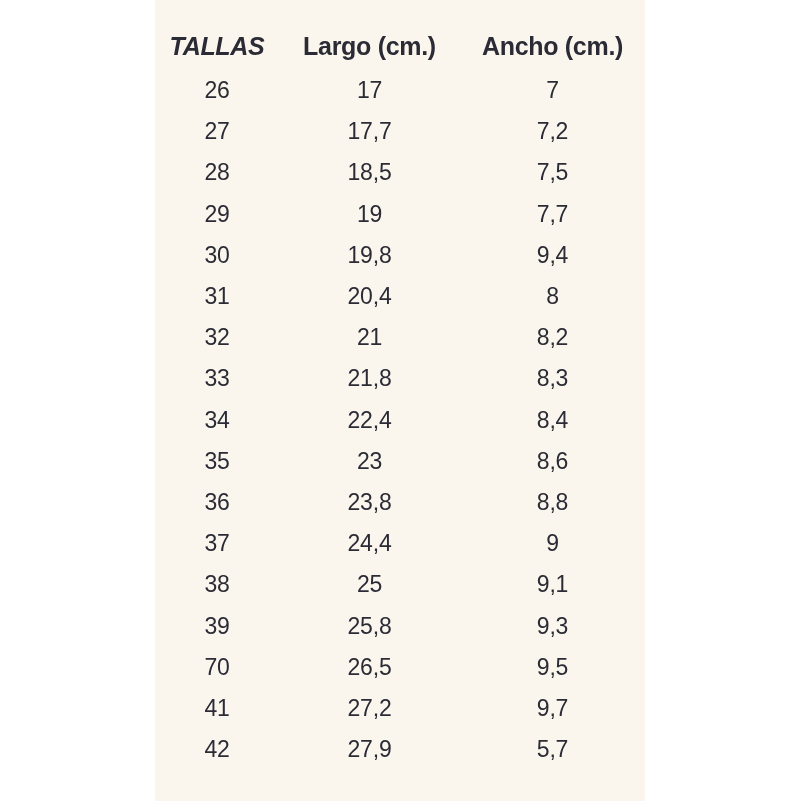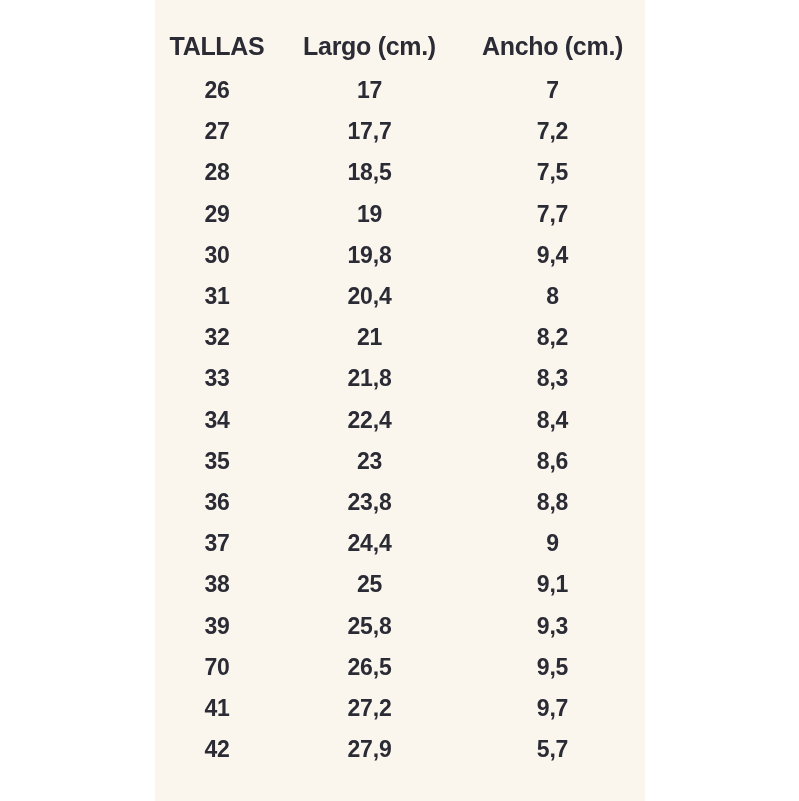--- a/index.html
+++ b/index.html
@@ -42,36 +42,36 @@
     color: #2b2b35;
   }
   #size-table thead th {
     font-size: 25px;
     font-weight: bold;
     letter-spacing: -0.3px;
     height: 48px;
     vertical-align: middle;
     white-space: nowrap;
   }
-  th.col-tallas { width: 124px; }
+  th.col-tallas { width: 124px; font-style: italic; }
   th.col-largo  { width: 181px; }
   th.col-ancho  { width: 185px; }
 
   #size-table tbody tr { height: 41.2px; }
   #size-table tbody td {
     font-size: 23px;
     vertical-align: middle;
   }
   #size-table tbody td.size-cell {
-    font-weight: bold;
+    font-weight: normal;
     letter-spacing: -0.2px;
     margin-left: 10px;
   }
   #size-table tbody td.measure-cell {
-    font-weight: bold;
+    font-weight: normal;
     letter-spacing: -0.2px;
   }
 </style>
 </head>
 <body>
 
 <div id="page">
   <div id="card">
     <table id="size-table">
       <thead>

